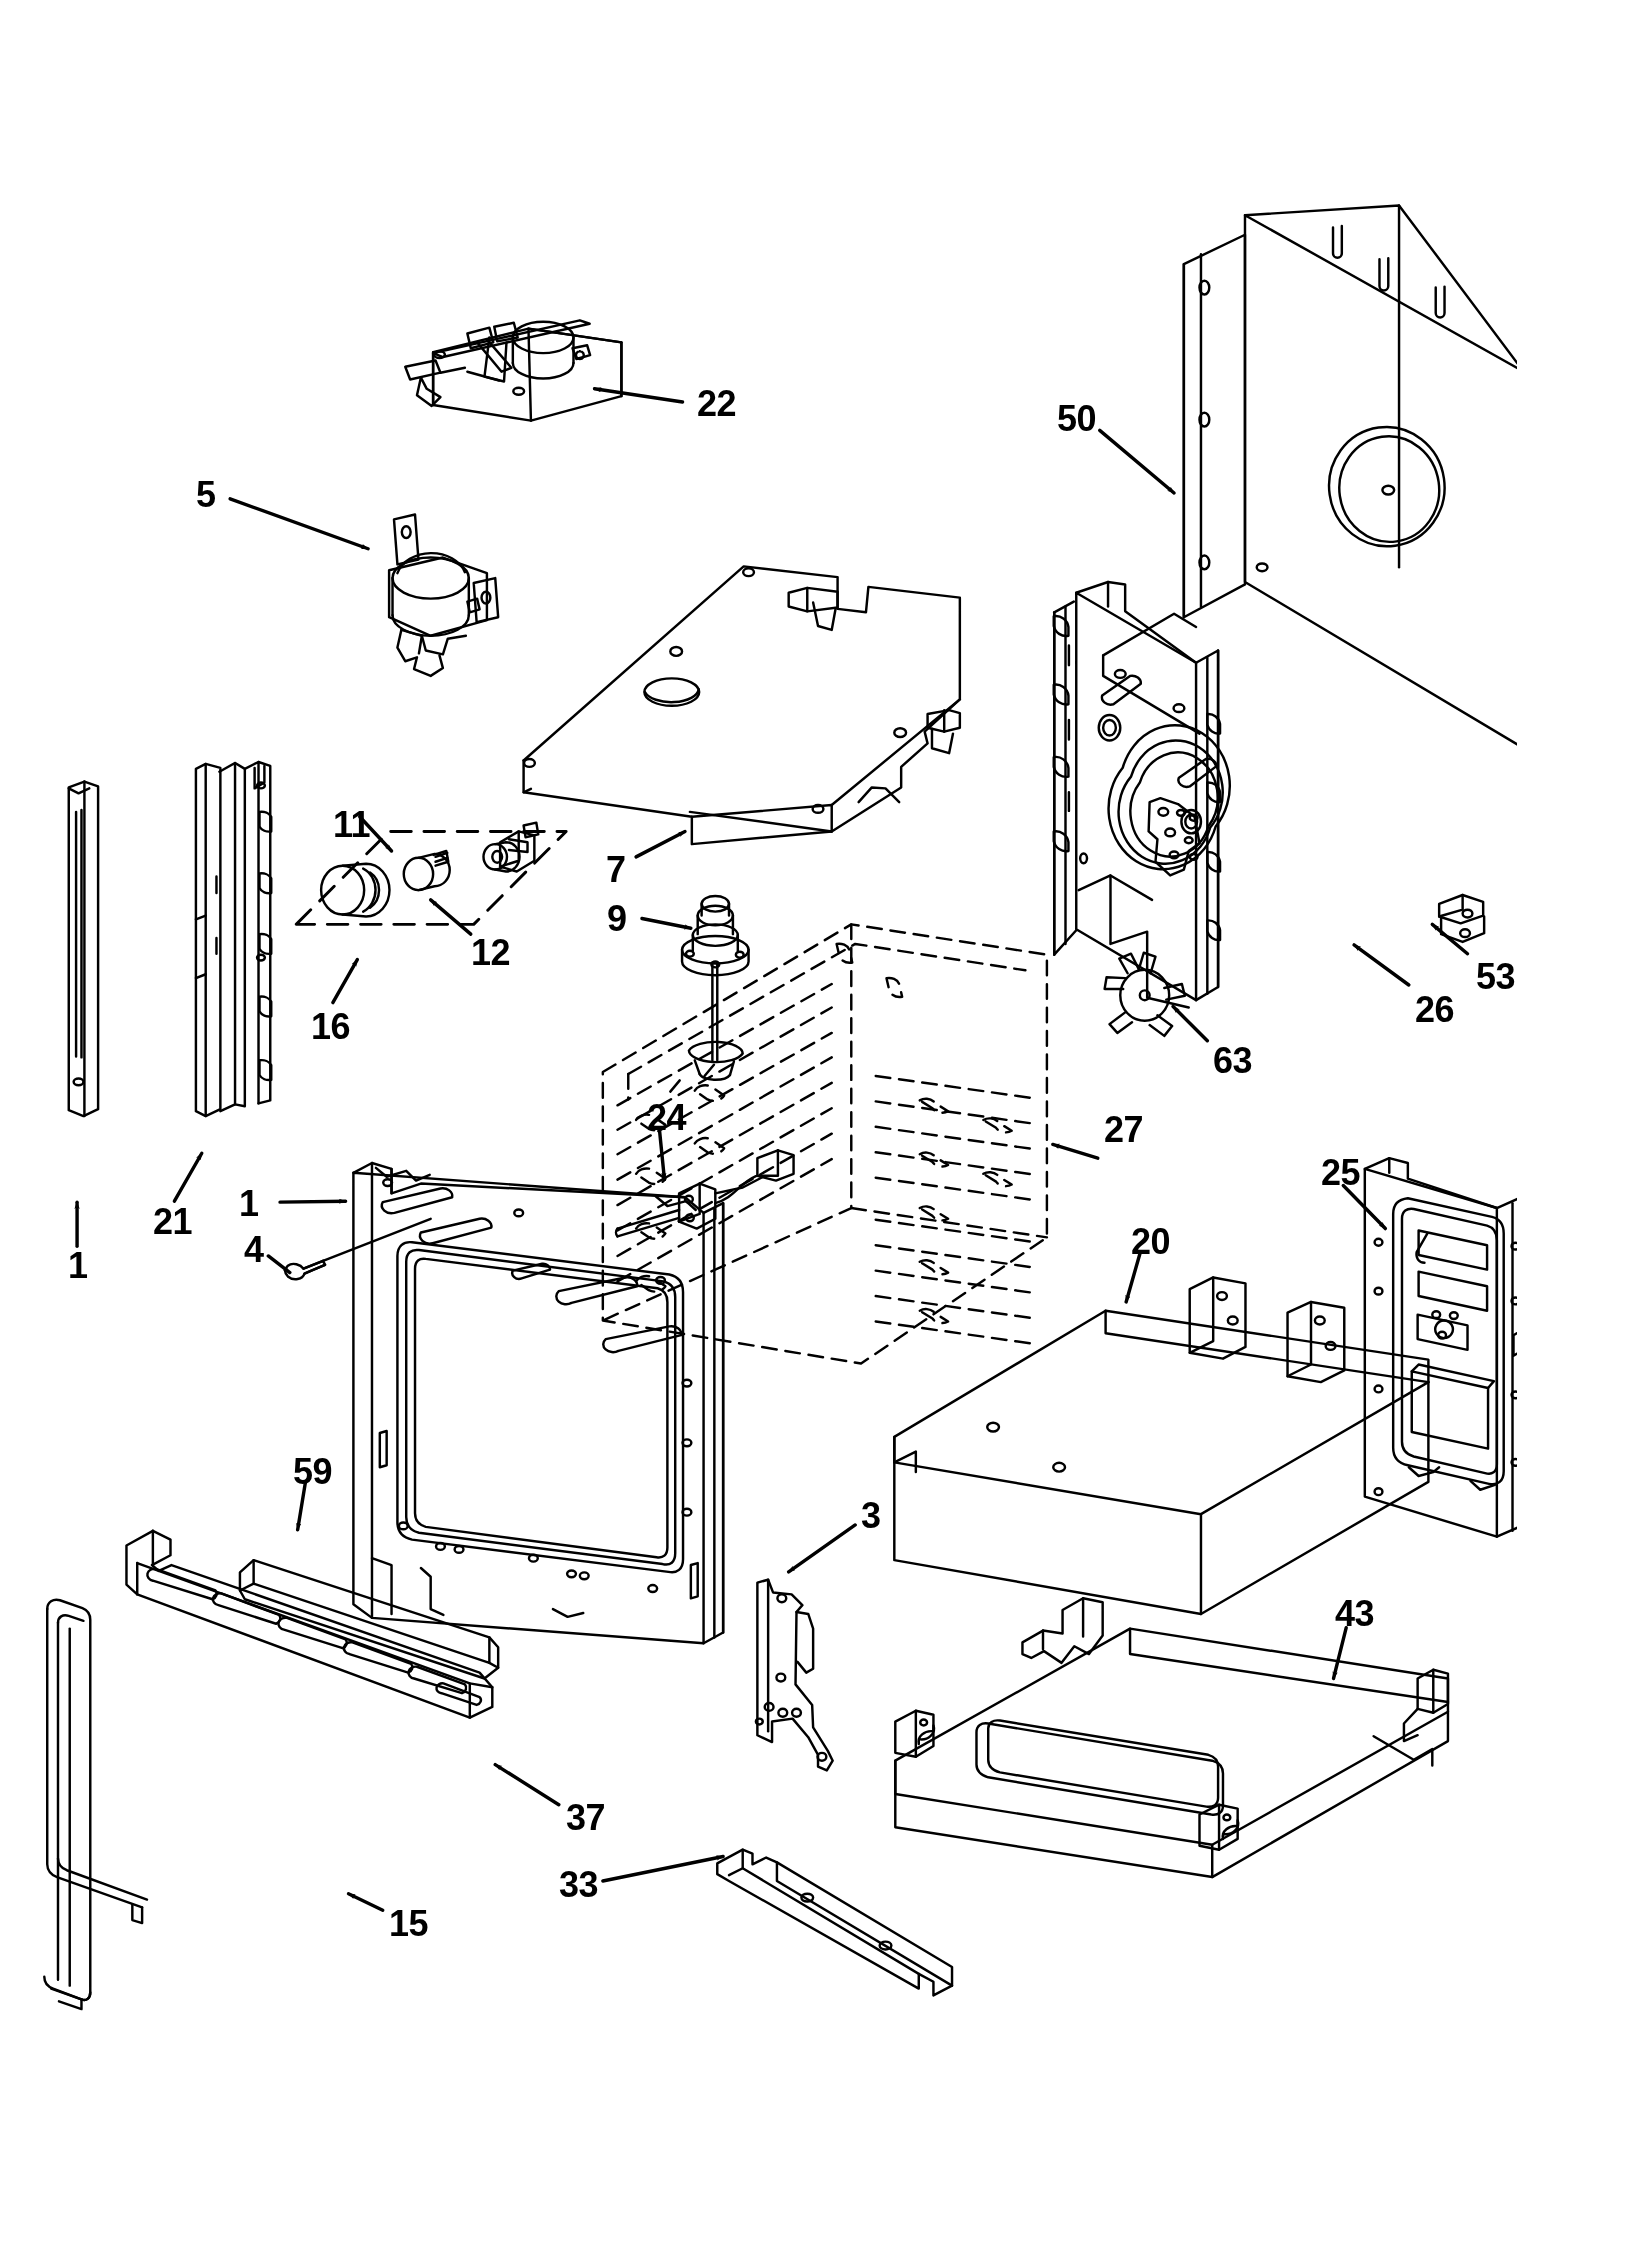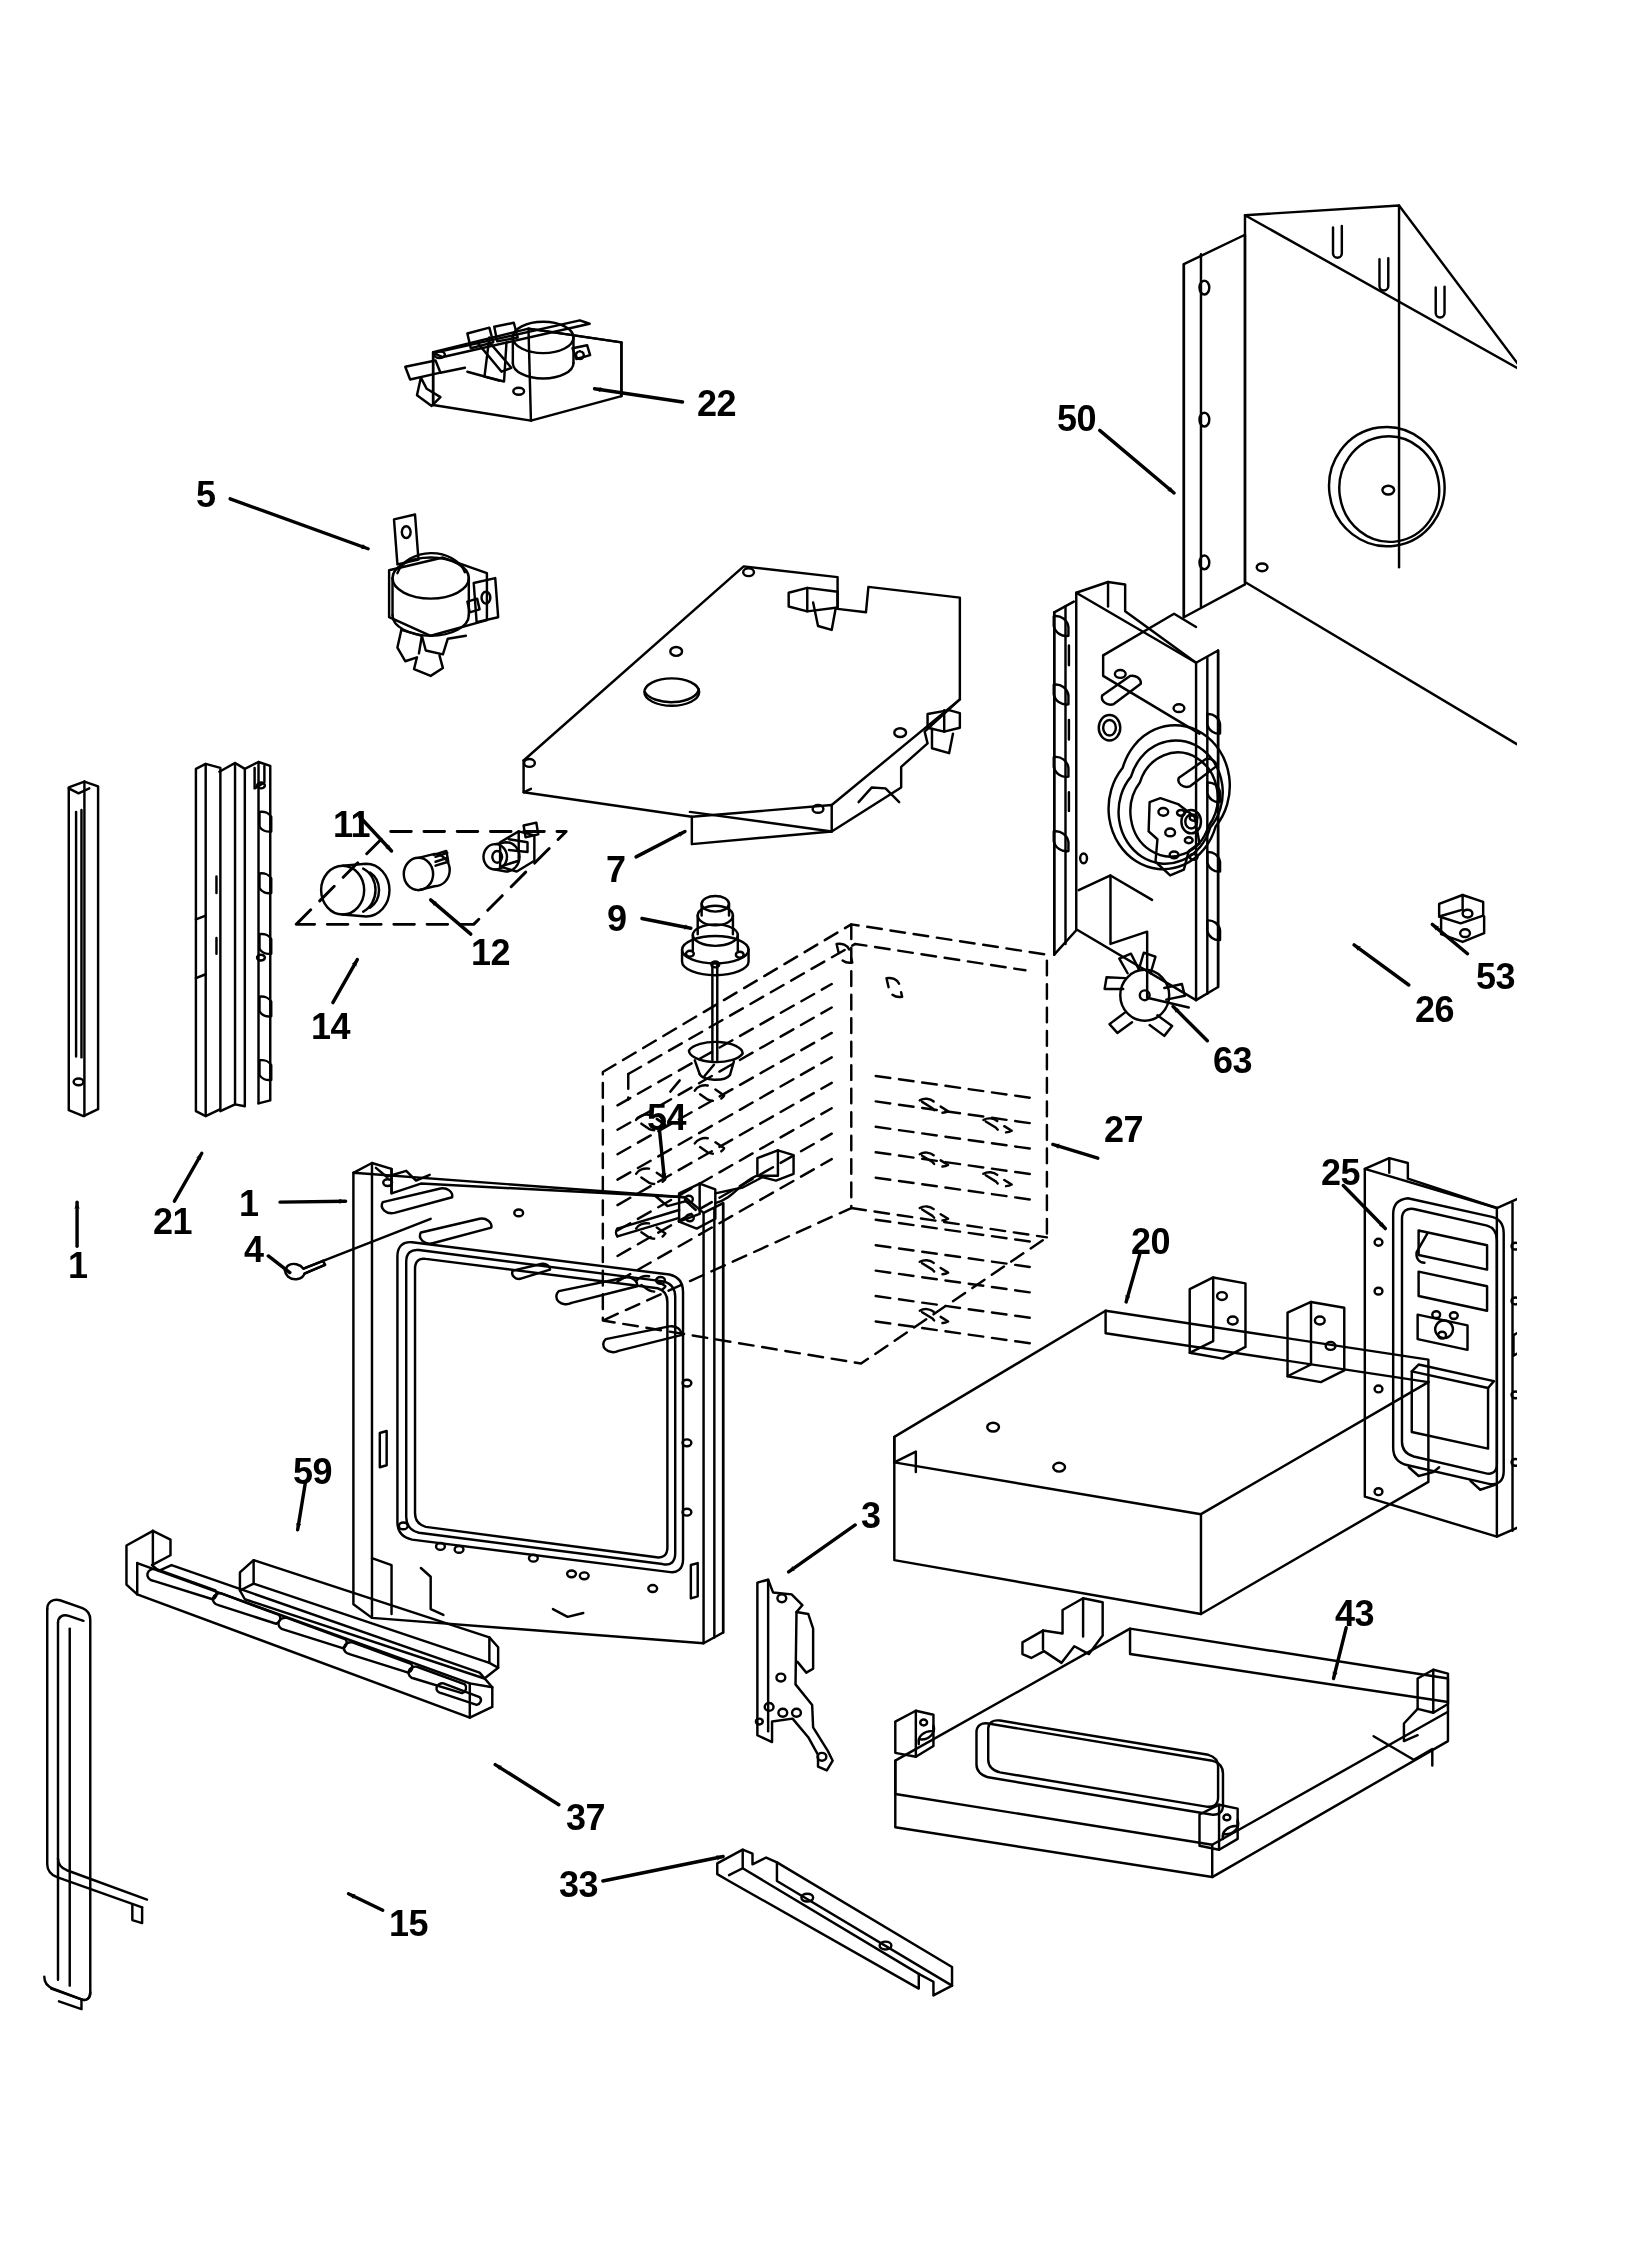--- a/index.html
+++ b/index.html
@@ -552,25 +552,25 @@
     </g>
   </svg>
 
   <div class="callout cn" style="left:697px;top:386px">22</div>
   <div class="callout cn" style="left:1057px;top:401px">50</div>
   <div class="callout cn" style="left:196px;top:477px">5</div>
   <div class="callout cn" style="left:333px;top:807px">11</div>
   <div class="callout cn" style="left:606px;top:852px">7</div>
   <div class="callout cn" style="left:607px;top:901px">9</div>
   <div class="callout cn" style="left:471px;top:935px">12</div>
-  <div class="callout cn" style="left:311px;top:1009px">14</div>
+  <div class="callout cn" style="left:311px;top:1009px">16</div>
   <div class="callout cn" style="left:1476px;top:959px">53</div>
   <div class="callout cn" style="left:1415px;top:992px">26</div>
   <div class="callout cn" style="left:1213px;top:1043px">63</div>
-  <div class="callout cn" style="left:647px;top:1100px">54</div>
+  <div class="callout cn" style="left:647px;top:1100px">24</div>
   <div class="callout cn" style="left:1104px;top:1112px">27</div>
   <div class="callout cn" style="left:1321px;top:1155px">25</div>
   <div class="callout cn" style="left:239px;top:1186px">1</div>
   <div class="callout cn" style="left:244px;top:1232px">4</div>
   <div class="callout cn" style="left:153px;top:1204px">21</div>
   <div class="callout cn" style="left:68px;top:1248px">1</div>
   <div class="callout cn" style="left:1131px;top:1224px">20</div>
   <div class="callout cn" style="left:293px;top:1454px">59</div>
   <div class="callout cn" style="left:861px;top:1498px">3</div>
   <div class="callout cn" style="left:1335px;top:1596px">43</div>

